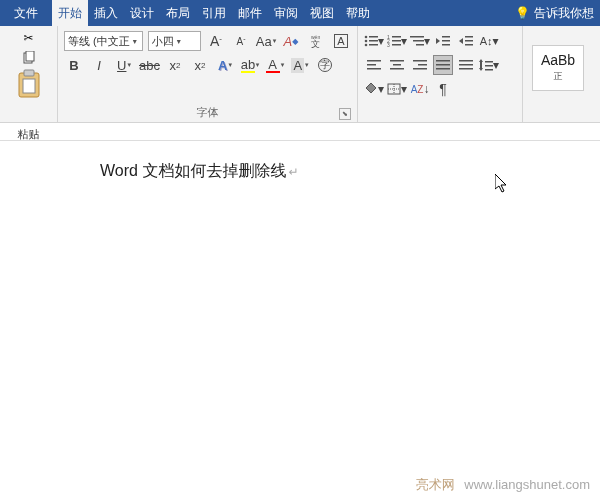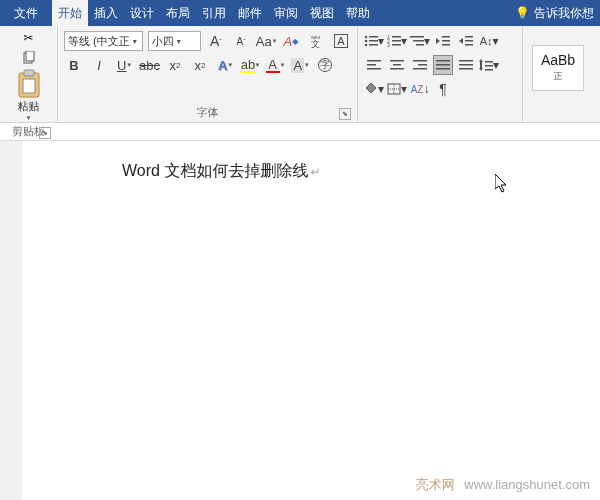--- a/index.html
+++ b/index.html
@@ -12,31 +12,31 @@
 .menu-tell { display: flex; align-items: center; font-size: 12px; padding: 0 6px; color: #fff; }
 .bulb { margin-right: 4px; font-size: 12px; }
 .ribbon { background: #f3f3f3; height: 97px; display: flex; border-bottom: 1px solid #d4d4d4; }
 .group { border-right: 1px solid #d4d4d4; display: flex; flex-direction: column; padding: 3px 4px 0 4px; }
 .group-body { flex: 1; display: flex; }
 .group-title { font-size: 11px; color: #666; text-align: center; padding: 2px 0; position: relative; }
 .group-launcher { position: absolute; right: 2px; bottom: 2px; width: 12px; height: 12px; border: 1px solid #aaa; font-size: 7px; color: #666; display: flex; align-items: center; justify-content: center; }
 .clipboard-body { display: flex; flex-direction: column; align-items: center; justify-content: center; }
 .clip-row { display: flex; gap: 2px; margin-bottom: 2px; }
 .clip-icon { width: 18px; height: 18px; display: flex; align-items: center; justify-content: center; font-size: 12px; }
-.paste-big { width: 38px; display: flex; flex-direction: column; align-items: center; font-size: 11px; color: #333; }
+.paste-big { width: 38px; display: flex; flex-direction: column; align-items: center; font-size: 11px; color: #333; gap: 28px; }
 .paste-svg { width: 28px; height: 30px; }
 .font-body { display: flex; flex-direction: column; gap: 4px; padding: 2px 2px; }
 .font-row { display: flex; align-items: center; gap: 5px; }
 .combo { border: 1px solid #ababab; background: #fff; font-size: 11px; color: #333; height: 20px; display: flex; align-items: center; padding: 0 3px; }
 .combo .arrow { margin-left: 3px; font-size: 8px; color: #555; }
 .fbtn { min-width: 20px; height: 20px; display: flex; align-items: center; justify-content: center; font-size: 13px; color: #444; position: relative; }
 .fbtn .dd { font-size: 7px; color: #555; margin-left: 1px; }
 .underline-color { width: 14px; border-bottom: 2px solid; display: inline-block; text-align: center; line-height: 13px; font-size: 13px; }
 .ruler { height: 18px; background: #fff; border-bottom: 1px solid #ddd; }
-.doc-area { display: flex; height: calc(500px - 26px - 97px - 18px); }
+.doc-area { display: flex; height: calc(500px - 26px - 97px - 18px); flex-direction: column; }
 .doc-margin { width: 22px; background: #f0f0f0; }
 .doc-page { flex: 1; background: #fff; padding: 20px 40px 20px 100px; font-size: 16px; color: #222; font-family: "SimSun", "Microsoft YaHei", serif; position: relative; }
 .cursor-mark { color: #aaa; font-size: 12px; margin-left: 2px; }
 .watermark { position: absolute; bottom: 6px; right: 10px; font-size: 13px; color: #aaa; font-family: Arial, sans-serif; }
 .watermark-cn { color: #bfa07a; margin-right: 6px; font-family: Liberation Serif, serif; }
 .mouse-ptr { position: absolute; left: 495px; top: 174px; font-size: 16px; color: #000; pointer-events: none; }
 .para-body { display: flex; flex-direction: column; gap: 4px; padding: 2px 2px; }
 .para-row { display: flex; align-items: center; gap: 3px; }
 .pbtn { min-width: 20px; height: 20px; display: flex; align-items: center; justify-content: center; font-size: 12px; color: #444; }
 .pbtn.active { background: #c8c8c8; border: 1px solid #888; }

